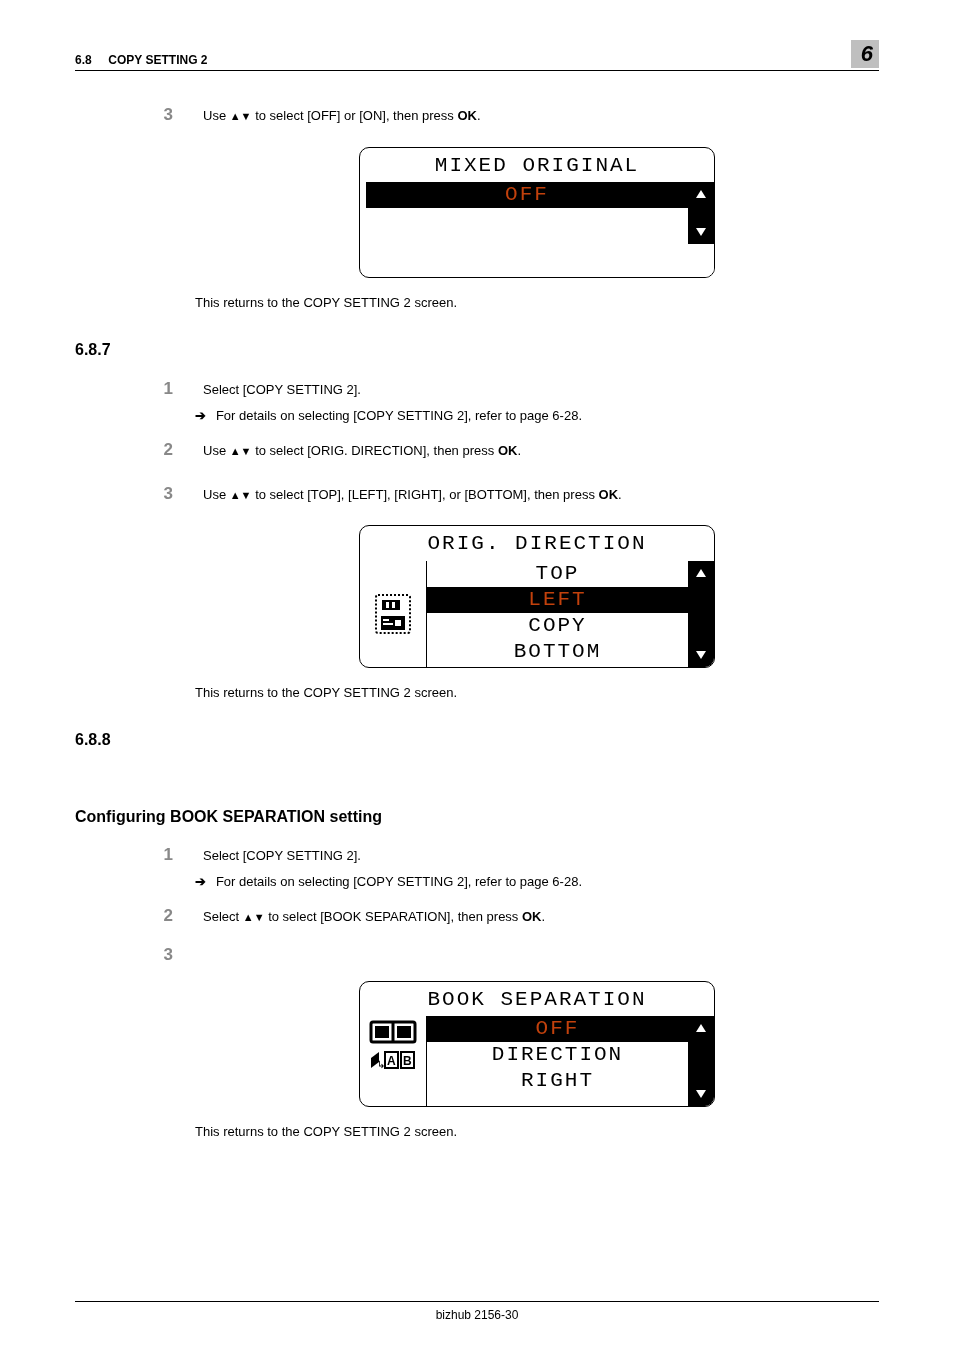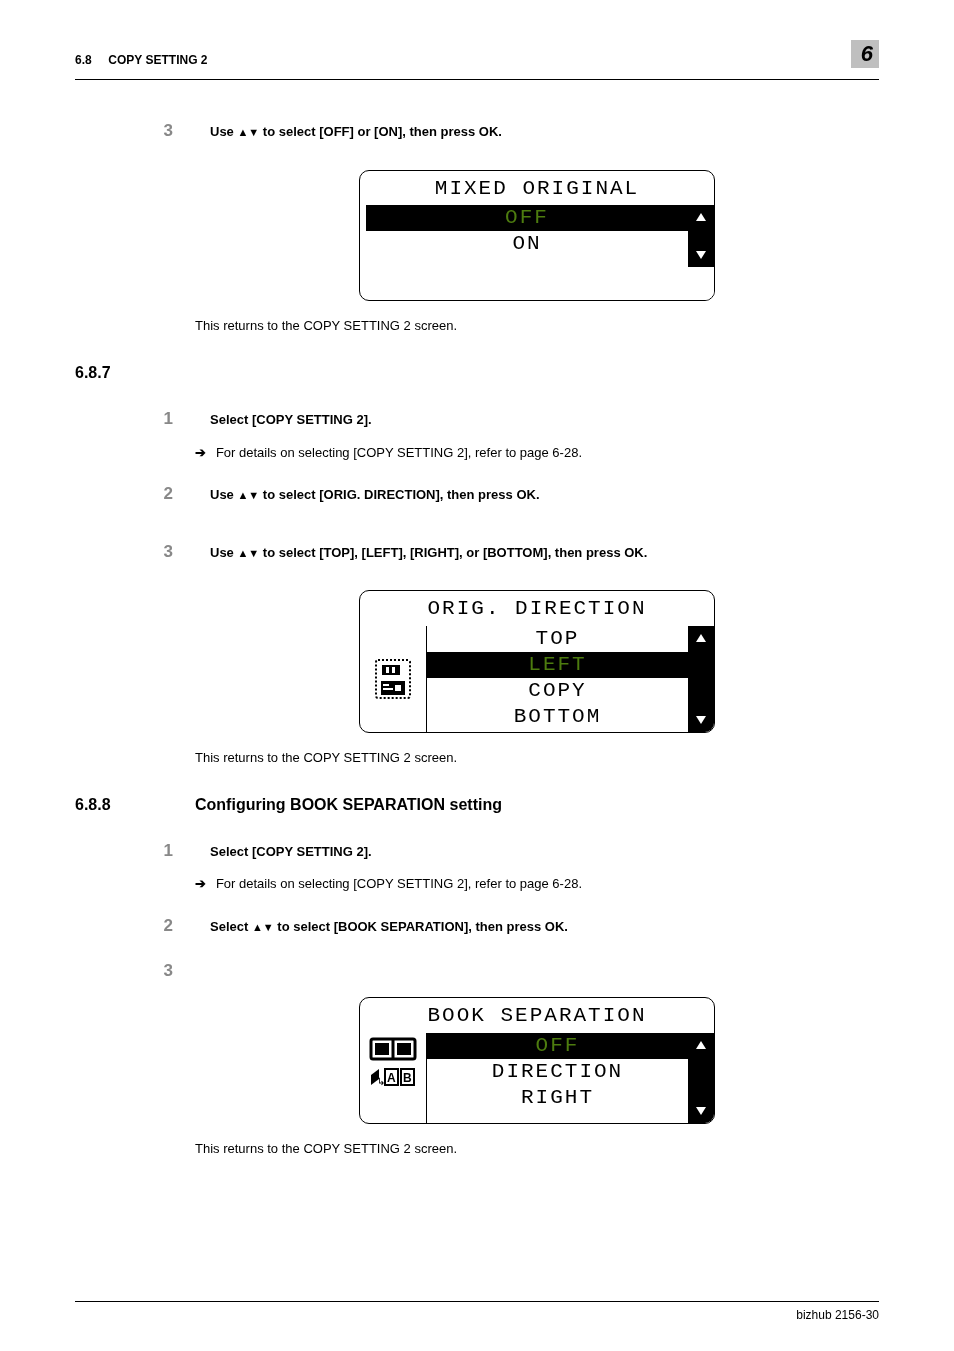--- a/index.html
+++ b/index.html
@@ -16,21 +16,21 @@
     min-height: 1351px;
     box-sizing: border-box;
     padding: 40px 75px 20px 75px;
     position: relative;
   }
   .header-row {
     display: flex;
     justify-content: space-between;
     align-items: flex-end;
     border-bottom: 1px solid #000;
-    padding-bottom: 11px;
+    padding-bottom: 2px;
     margin-bottom: 28px;
   }
   .header-left {
     font-size: 12px;
     font-weight: bold;
   }
   .chapter-badge {
     background: #bfbfbf;
     padding: 0 6px 0 10px;
     height: 28px;
@@ -54,22 +54,21 @@
     margin-left: -38px;
   }
   .step-num {
     font-size: 17px;
     font-weight: bold;
     color: #888;
     width: 16px;
     text-align: right;
   }
   .step-row p {
-    margin: 15px;
-    font-weight: bold;
+    margin: 8px;
   }
   .sub-ul {
     list-style: none;
     padding: 0;
     margin: 4px 0 0 0;
   }
   .sub-ul li::before {
     content: "\2794";
     font-weight: bold;
     padding-right: 10px;
@@ -77,20 +76,21 @@
   .after-screen {
     margin: 16px 0 28px 0;
   }
   h2.section-hd {
     display: flex;
     gap: 55px;
     margin: 0 0 12px -120px;
     font-size: 16px;
     font-weight: bold;
     align-items: baseline;
+    flex-direction: column;
   }
   h2.section-hd .secnum {
     width: 65px;
     text-align: left;
   }
   .arrows { font-size: 11px; }
 
   
   .lcd {
     width: 354px;
@@ -125,21 +125,21 @@
   }
   .lcd-list.with-border {
     border-left: 1.5px solid #000;
   }
   .lcd-opt {
     padding: 0 6px;
     line-height: 26px;
   }
   .lcd-opt.selected {
     background: #000;
-    color: #4d7c0f;
+    color: #c2410c;
   }
   .lcd-scroll {
     width: 26px;
     display: flex;
     flex-direction: column;
     border-left: 1.5px solid #000;
   }
   .lcd-scroll .sb-btn {
     flex: 0 0 24px;
     background: #000;
@@ -159,21 +159,21 @@
   .lcd-3 .lcd-list { padding-bottom: 6px; }
 
   .footer-row {
     position: absolute;
     bottom: 28px;
     left: 75px;
     right: 75px;
     border-top: 1px solid #000;
     padding-top: 5px;
     display: flex;
-    justify-content: flex-end;
+    justify-content: center;
     font-size: 12px;
   }
 </style>
 </head>
 <body>
 
 <div class="page">
 
   <div class="header-row">
     <div class="header-left">
@@ -192,21 +192,20 @@
       <p>
         <span>Use </span><span class="arrows">▲▼</span><span> to select [OFF] or [ON], then press </span><b>OK</b><span>.</span>
       </p>
     </div>
 
     <div class="lcd lcd-1">
       <div class="lcd-title">MIXED ORIGINAL</div>
       <div class="lcd-body">
         <div class="lcd-list" style="padding-top:0;">
           <div class="lcd-opt selected">OFF</div>
-          <div class="lcd-opt">ON</div>
         </div>
         <div class="lcd-scroll" style="border-left:0;">
           <div class="sb-btn">
             <svg width="12" height="10" viewBox="0 0 12 10">
                 <polygon points="6,1 11,9 1,9" fill="#fff"></polygon>
               </svg>
           </div>
           <div class="sb-track" style="background:#000; flex:0 0 14px;"></div>
           <div class="sb-btn">
             <svg width="12" height="10" viewBox="0 0 12 10">

